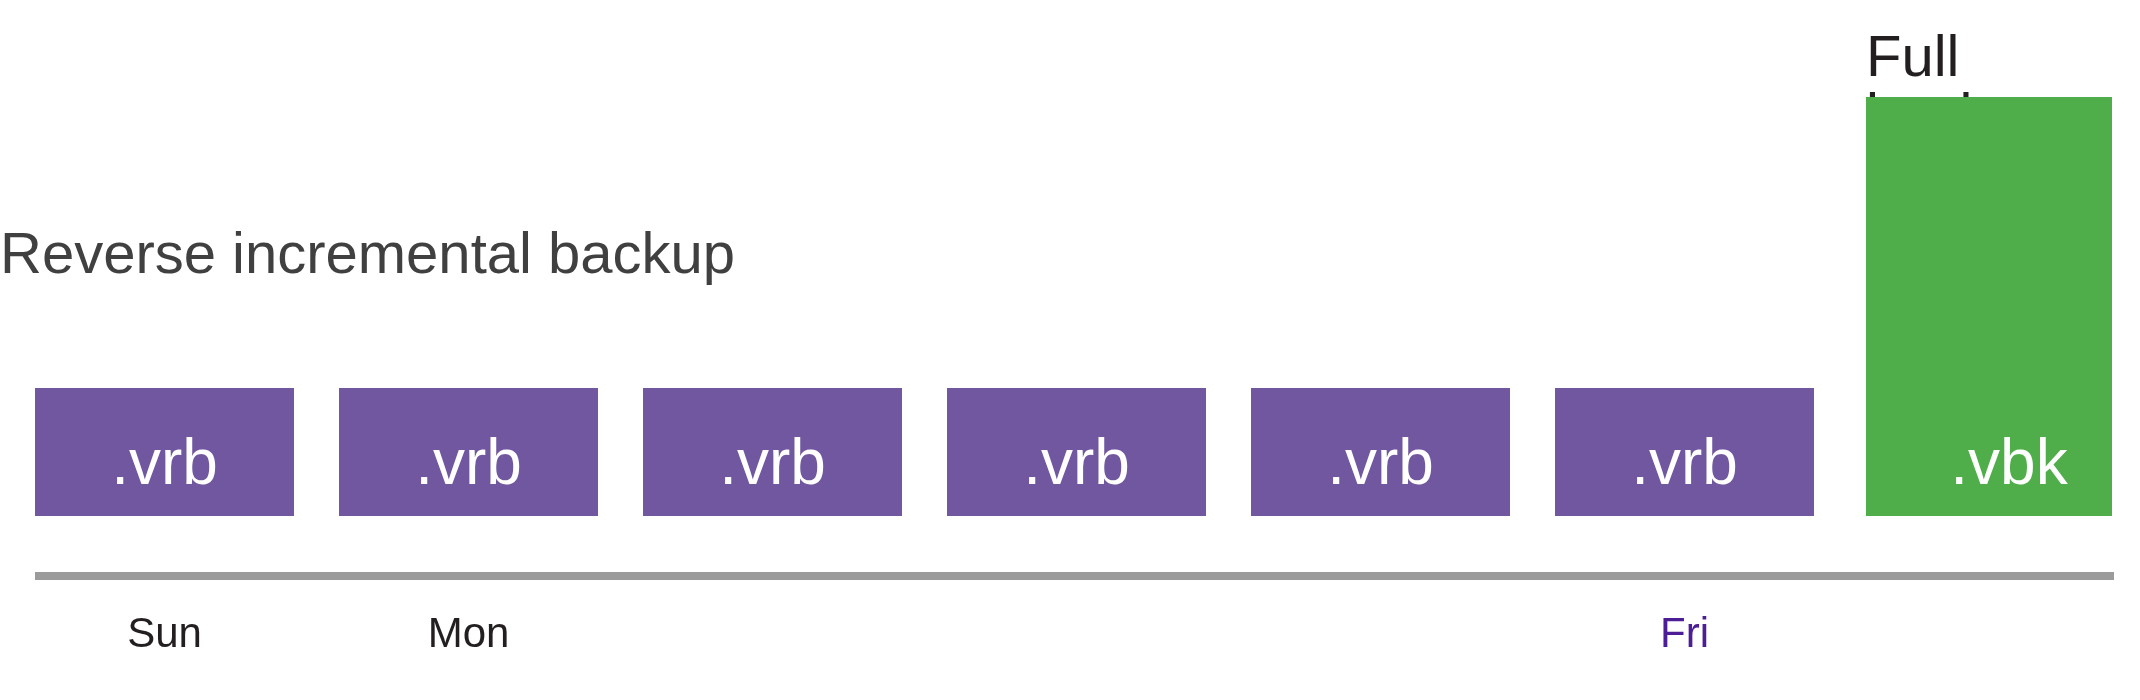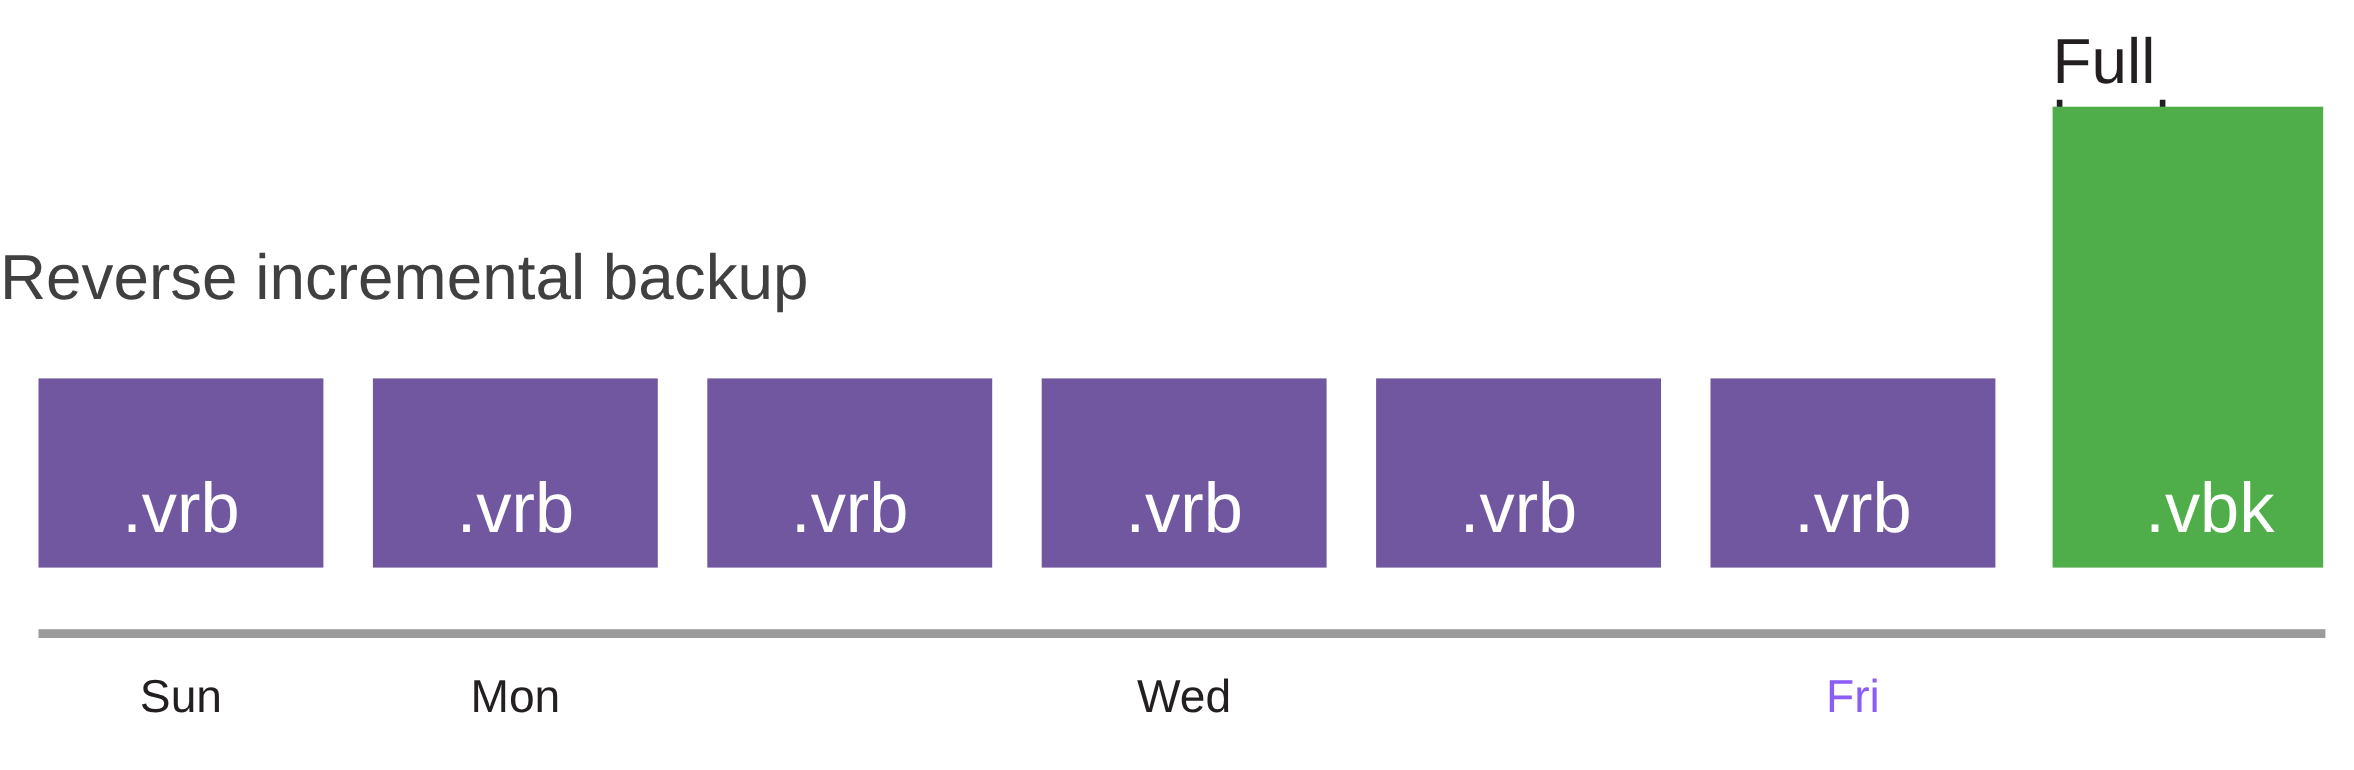--- a/index.html
+++ b/index.html
@@ -18,21 +18,21 @@
   .col2 { left: 643px;  width: 259px; }
   .col3 { left: 947px;  width: 259px; }
   .col4 { left: 1251px; width: 259px; }
   .col5 { left: 1555px; width: 259px; }
   .col6 { left: 1866px; width: 246px; }
 
   .bar {
     position: absolute;
     bottom: 184px;            
   }
-  .bar.incremental { height: 172px; margin-top: 44px; }  
+  .bar.incremental { height: 128px; margin-top: 44px; }  
   .bar.full        { height: 419px; }  
 
   .file-label {
     position: absolute;
     left: 0; right: 0;
     bottom: 22px;
     text-align: center;
     font-size: 64px;
     line-height: 1;
     letter-spacing: 0;
@@ -97,16 +97,15 @@
   </div>
 
   <div class="bar full col6" style="background-color: rgb(79, 174, 74);">
     <span class="file-label" style="color: rgb(255, 255, 255); padding-left: 40px;">.vbk</span>
   </div>
 
   <div class="axis" style="background-color: rgb(155, 155, 155);"></div>
 
   <div class="day-label col0" style="color: rgb(35, 31, 32);">Sun</div>
   <div class="day-label col1" style="color: rgb(35, 31, 32);">Mon</div>
-  <div class="day-label col3" style="color: rgb(35, 31, 32);">Wed</div>
-  <div class="day-label col5" style="color: #8b5cf6;">Fri</div>
+  <div class="day-label col5" style="color: #4c1d95;">Fri</div>
 
 </div>
 
 </body></html>

